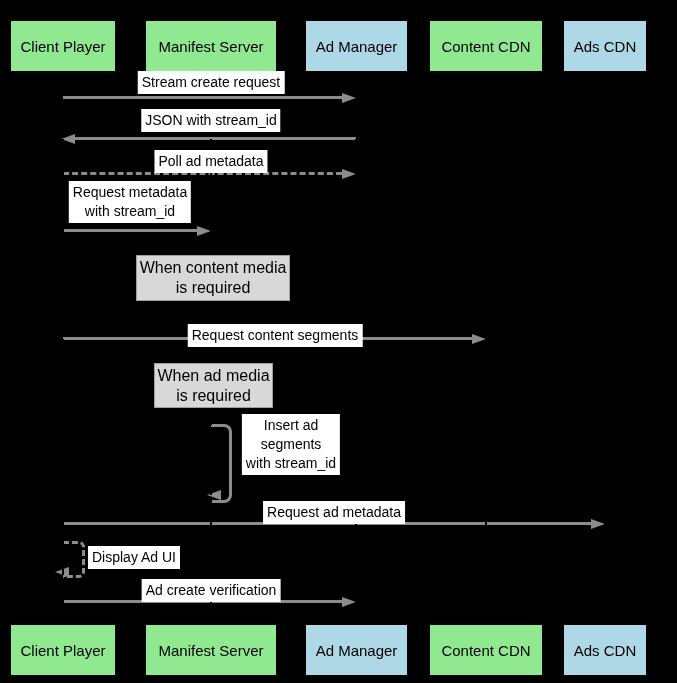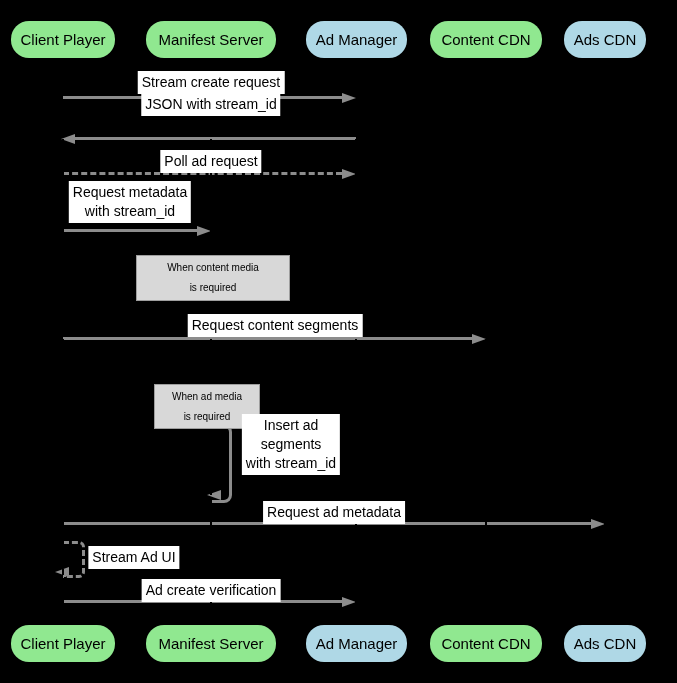--- a/index.html
+++ b/index.html
@@ -5,26 +5,25 @@
   html,body{margin:0;padding:0;background:#000;}
   #canvas{
     position:relative;
     width:677px;height:683px;
     background:var(--background,#000);
     font-family:"Liberation Sans",sans-serif;
     overflow:hidden;
   }
   
   .participant{
-    position:absolute;height:37px;
+    position:absolute;height:50px;
     display:flex;align-items:center;justify-content:center;
     color:var(--label-text,#000);
     font-size:15px;
     z-index:4;
-    border-radius:18px;
   }
   
   .lifeline{
     position:absolute;top:59px;height:566px;width:0;
     border-left:2px dashed var(--lifeline,#000);
     z-index:2;
   }
   
   .arrow-line{position:absolute;height:3px;background:var(--arrow,#8c8c8c);z-index:1;}
   .arrow-line.dashed{height:0;background:none;border-top:3px dashed var(--arrow,#8c8c8c);}
@@ -49,21 +48,21 @@
     padding:2px 4px;
     white-space:pre-line;text-align:center;
     transform:translateX(-50%);
   }
   
   .note{
     position:absolute;z-index:3;box-sizing:border-box;
     background:var(--note-bg,#d8d8d8);
     border:1px solid var(--note-border,#9e9e9e);
     color:var(--label-text,#000);
-    font-size:10px;line-height:20px;
+    font-size:16px;line-height:20px;
     white-space:pre-line;text-align:center;
     display:flex;align-items:center;justify-content:center;
   }
 </style>
 </head>
 <body>
 
 <div id="canvas" style="--background: #000000; --arrow: #8c8c8c; --lifeline: #000000; --label-bg: #ffffff; --label-text: #000000; --note-bg: #d8d8d8; --note-border: #9e9e9e; --participant-green: #90e890; --participant-blue: #afd8e6;">
 
   
@@ -82,53 +81,53 @@
 
   
   <div style="display:contents">
     <div class="msg-label" style="left:211px;top:71px">Stream create request</div>
     <div class="arrow-line" style="left:63px;top:96px;width:280px"></div>
     <div class="arrow-head right" style="left:342px;top:93px"></div>
   </div>
 
   
   <div style="display:contents">
-    <div class="msg-label" style="left:211px;top:93px">JSON with stream_id</div>
+    <div class="msg-label" style="left:211px;top:109px">JSON with stream_id</div>
     <div class="arrow-head left" style="left:61px;top:134px"></div>
     <div class="arrow-line" style="left:75px;top:137px;width:281px"></div>
   </div>
 
   
   <div style="display:contents">
-    <div class="msg-label" style="left:211px;top:150px">Poll ad request</div>
+    <div class="msg-label" style="left:211px;top:150px">Poll ad metadata</div>
     <div class="arrow-line dashed" style="left:63px;top:172px;width:279px"></div>
     <div class="arrow-head right" style="left:342px;top:169px"></div>
   </div>
 
   
   <div style="display:contents">
     <div class="msg-label" style="left:130px;top:181px">Request metadata
 with stream_id</div>
     <div class="arrow-line" style="left:63px;top:229px;width:134px"></div>
     <div class="arrow-head right" style="left:197px;top:226px"></div>
   </div>
 
   
   <div class="note" style="left:136px;top:255px;width:154px;height:46px">When content media
 is required</div>
 
   
   <div style="display:contents">
-    <div class="msg-label" style="left:275px;top:314px">Request content segments</div>
+    <div class="msg-label" style="left:275px;top:324px">Request content segments</div>
     <div class="arrow-line" style="left:63px;top:337px;width:409px"></div>
     <div class="arrow-head right" style="left:472px;top:334px"></div>
   </div>
 
   
-  <div class="note" style="left:154px;top:384px;width:106px;height:45px">When ad media
+  <div class="note" style="left:154px;top:363px;width:119px;height:45px">When ad media
 is required</div>
 
   
   <div style="display:contents">
     <div class="self-loop" style="left:211px;top:424px;width:18px;height:73px"></div>
     <div class="arrow-head left" style="left:207px;top:490px"></div>
     <div class="msg-label" style="left:291px;top:414px">Insert ad
 segments
 with stream_id</div>
   </div>
@@ -137,21 +136,21 @@
   <div style="display:contents">
     <div class="msg-label" style="left:334px;top:501px">Request ad metadata</div>
     <div class="arrow-line" style="left:63px;top:522px;width:528px"></div>
     <div class="arrow-head right" style="left:591px;top:519px"></div>
   </div>
 
   
   <div style="display:contents">
     <div class="self-loop dashed" style="left:63px;top:541px;width:19px;height:31px"></div>
     <div class="arrow-head left" style="left:55px;top:567px"></div>
-    <div class="msg-label" style="left:134px;top:546px">Stream Ad UI</div>
+    <div class="msg-label" style="left:134px;top:546px">Display Ad UI</div>
   </div>
 
   
   <div style="display:contents">
     <div class="msg-label" style="left:211px;top:579px">Ad create verification</div>
     <div class="arrow-line" style="left:63px;top:600px;width:279px"></div>
     <div class="arrow-head right" style="left:342px;top:597px"></div>
   </div>
 
   

